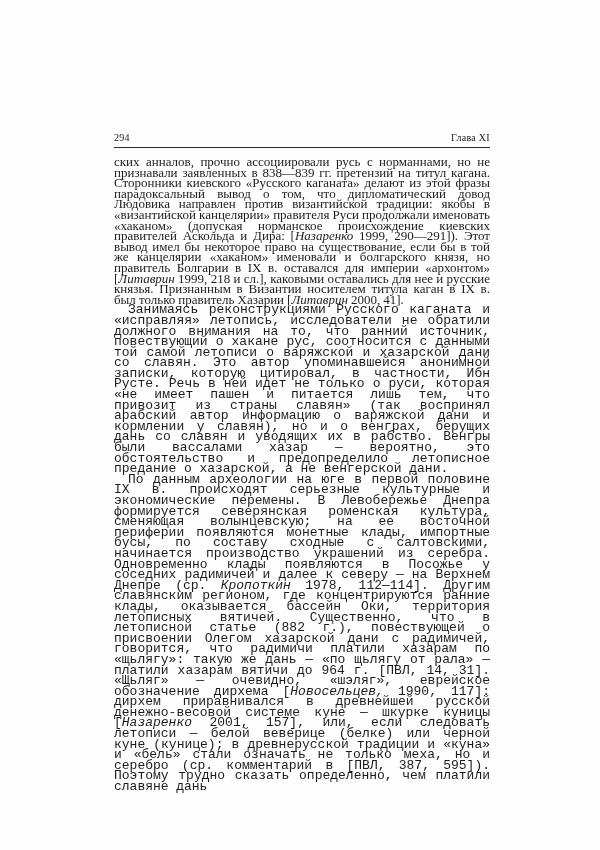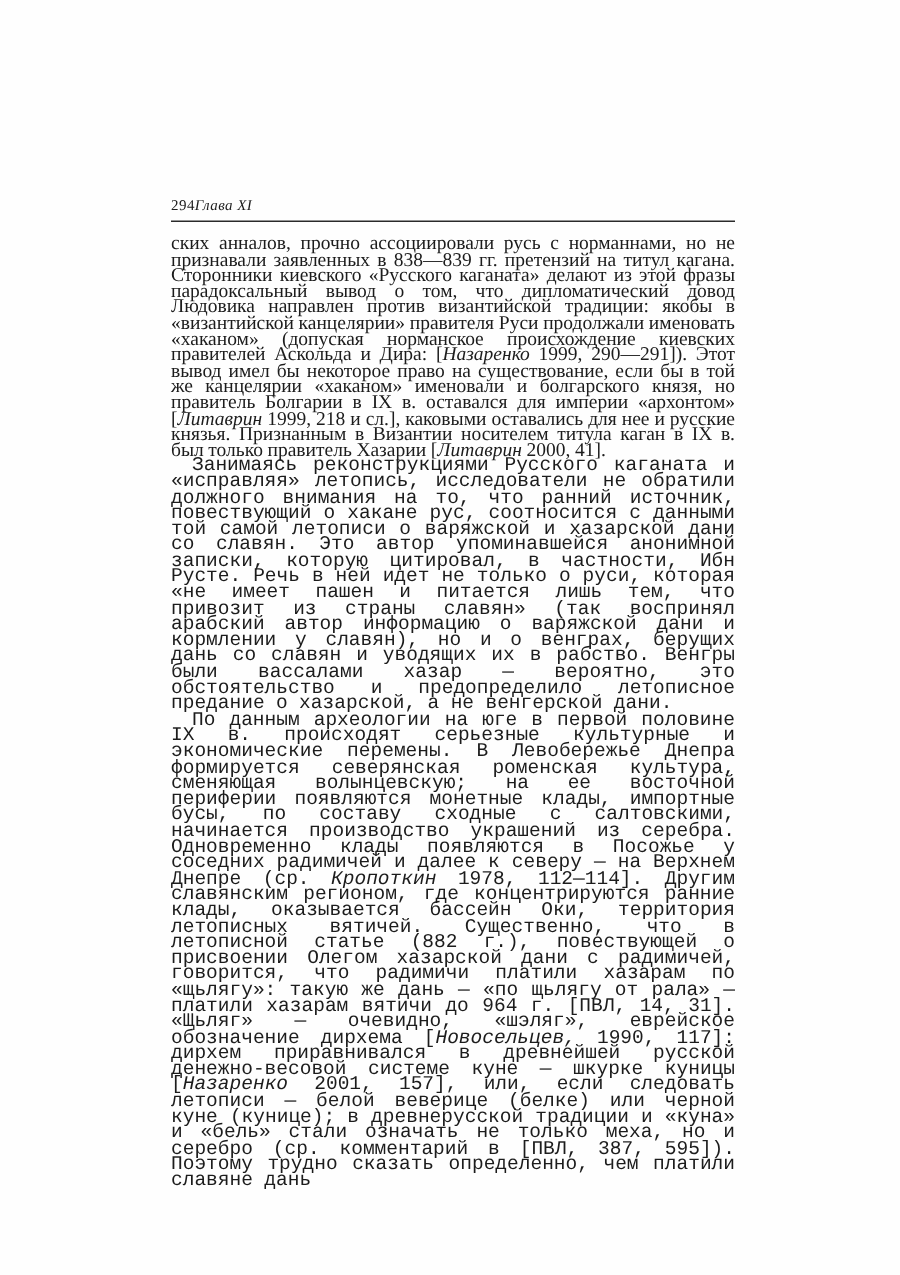--- a/index.html
+++ b/index.html
@@ -19,26 +19,27 @@
     overflow: hidden;
   }
   .content {
     position: absolute;
     left: 114px;
     top: 132px;
     width: 376px;
   }
   .running-head {
     display: flex;
+    justify-content: space-between;
     align-items: flex-end;
     font-size: 10px;
     letter-spacing: 0.3px;
     padding-bottom: 4px;
   }
-  .running-head .chapter { font-style: italic; }
+  .running-head .chapter { }
   .head-rule {
     border: 0;
     border-top: 1px solid #2a2a2a;
     margin: 0 0 9px 0;
     height: 0;
   }
   .text-block p.para {
     margin: 0;
     font-size: 13px;
     line-height: 10.6px;

